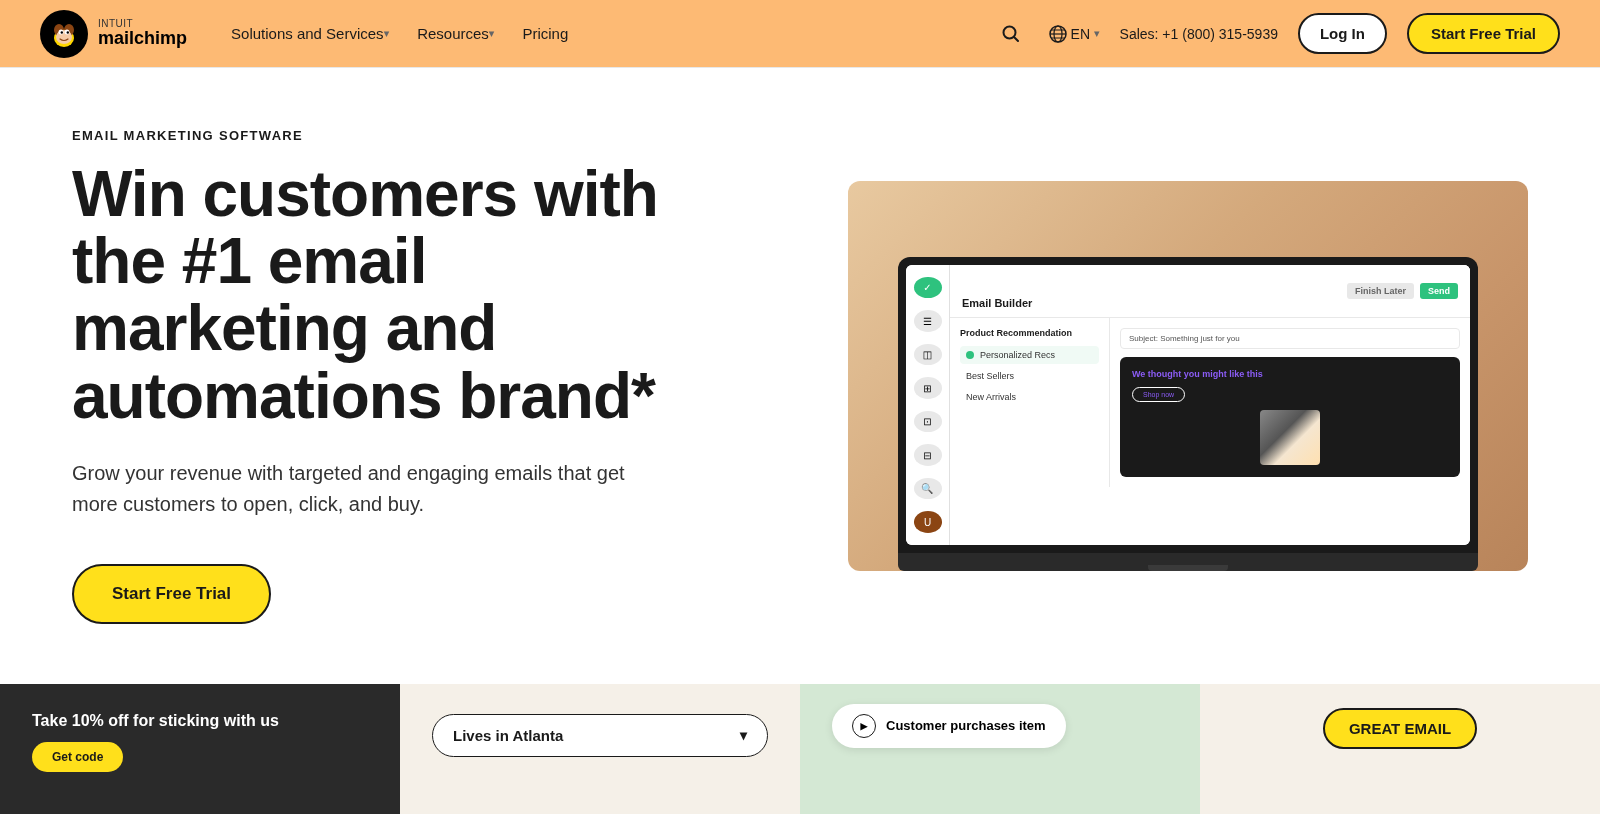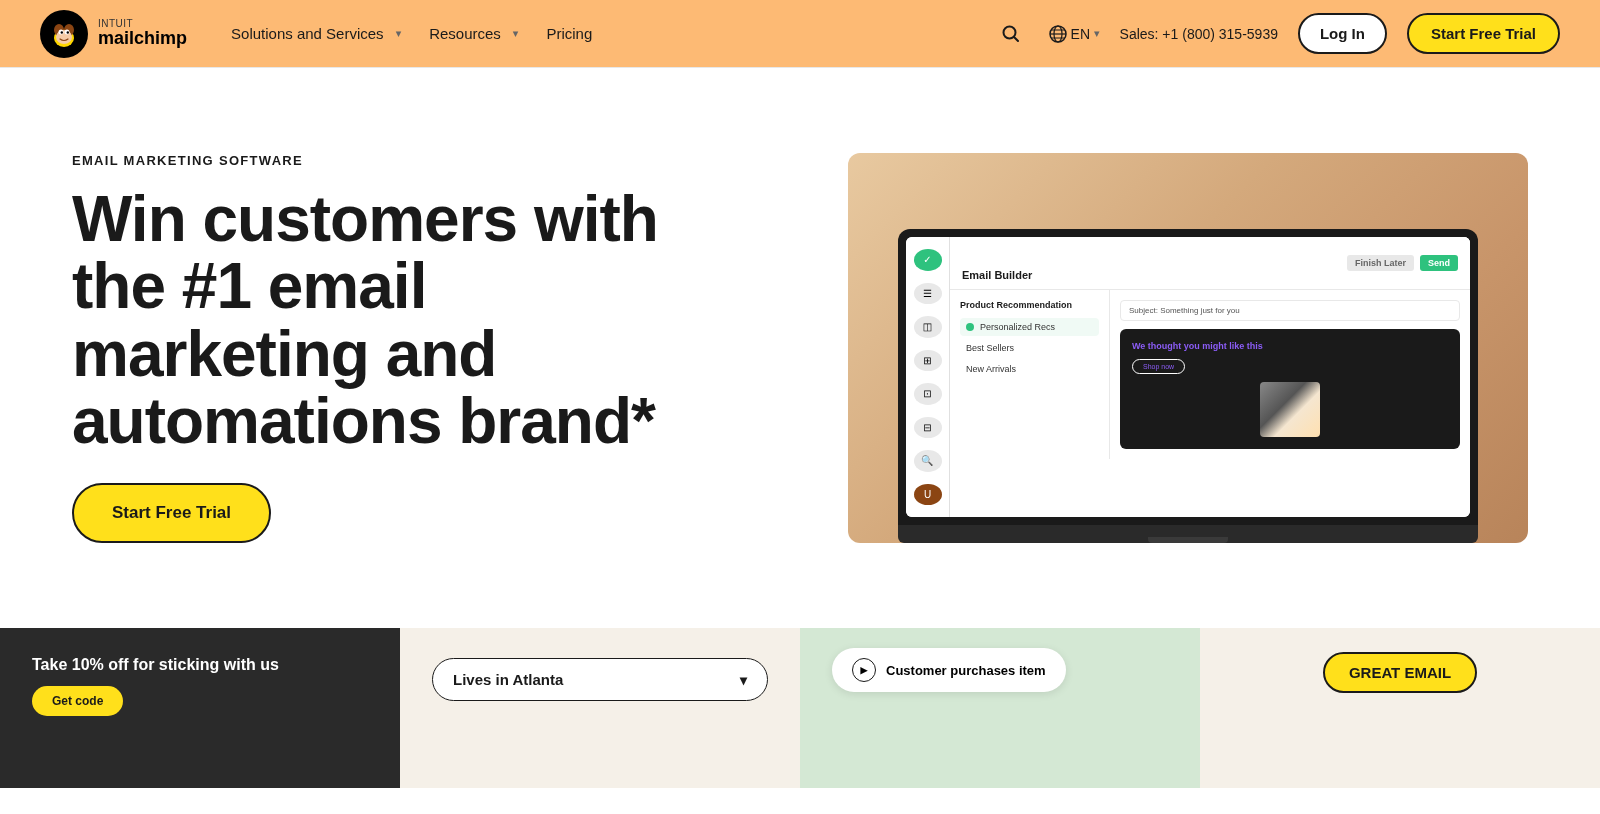--- a/index.html
+++ b/index.html
@@ -15,21 +15,21 @@
     .logo { display: flex; align-items: center; gap: 10px; text-decoration: none; }
     .logo-badge {
       width: 48px; height: 48px; background: #000; border-radius: 50%;
       display: flex; align-items: center; justify-content: center; flex-shrink: 0;
     }
     .logo-text { display: flex; flex-direction: column; line-height: 1.1; }
     .logo-intuit { font-size: 10px; color: #333; font-weight: 500; letter-spacing: 0.05em; text-transform: uppercase; }
     .logo-mailchimp { font-size: 18px; color: #000; font-weight: 700; }
     .nav-items { display: flex; align-items: center; gap: 4px; }
     .nav-item {
-      display: flex; align-items: center; gap: 12px; padding: 8px 12px;
+      display: flex; align-items: center; gap: 0; padding: 8px 12px;
       font-size: 15px; color: #1a1a1a; font-weight: 500; cursor: pointer;
       border-radius: 4px; white-space: nowrap;
     }
     .chevron { font-size: 11px; color: #666; }
     .nav-right { display: flex; align-items: center; gap: 20px; }
     .search-icon-btn {
       background: none; border: none; cursor: pointer; padding: 8px;
       color: #1a1a1a; font-size: 20px; display: flex; align-items: center;
     }
     .lang-btn {
@@ -268,20 +268,21 @@
     <span class="sales-text">Sales: +1 (800) 315-5939</span>
     <button class="login-btn">Log In</button>
     <button class="trial-btn-nav">Start Free Trial</button>
   </div>
 </nav>
 
 <section class="hero">
   <div class="hero-content">
     <p class="hero-eyebrow">EMAIL MARKETING SOFTWARE</p>
     <h1 class="hero-title">Win customers with the #1 email marketing and automations brand*</h1>
+    <p class="hero-desc">Grow your revenue with targeted and engaging emails that get more customers to open, click, and buy.</p>
     <button class="hero-cta">Start Free Trial</button>
   </div>
 
   <div class="hero-image-container">
     <div class="laptop-mockup">
       <div class="laptop-screen-area">
         <div class="laptop-screen-inner">
 
           <div class="email-builder-sidebar">
             <div class="eb-icon active">✓</div>

